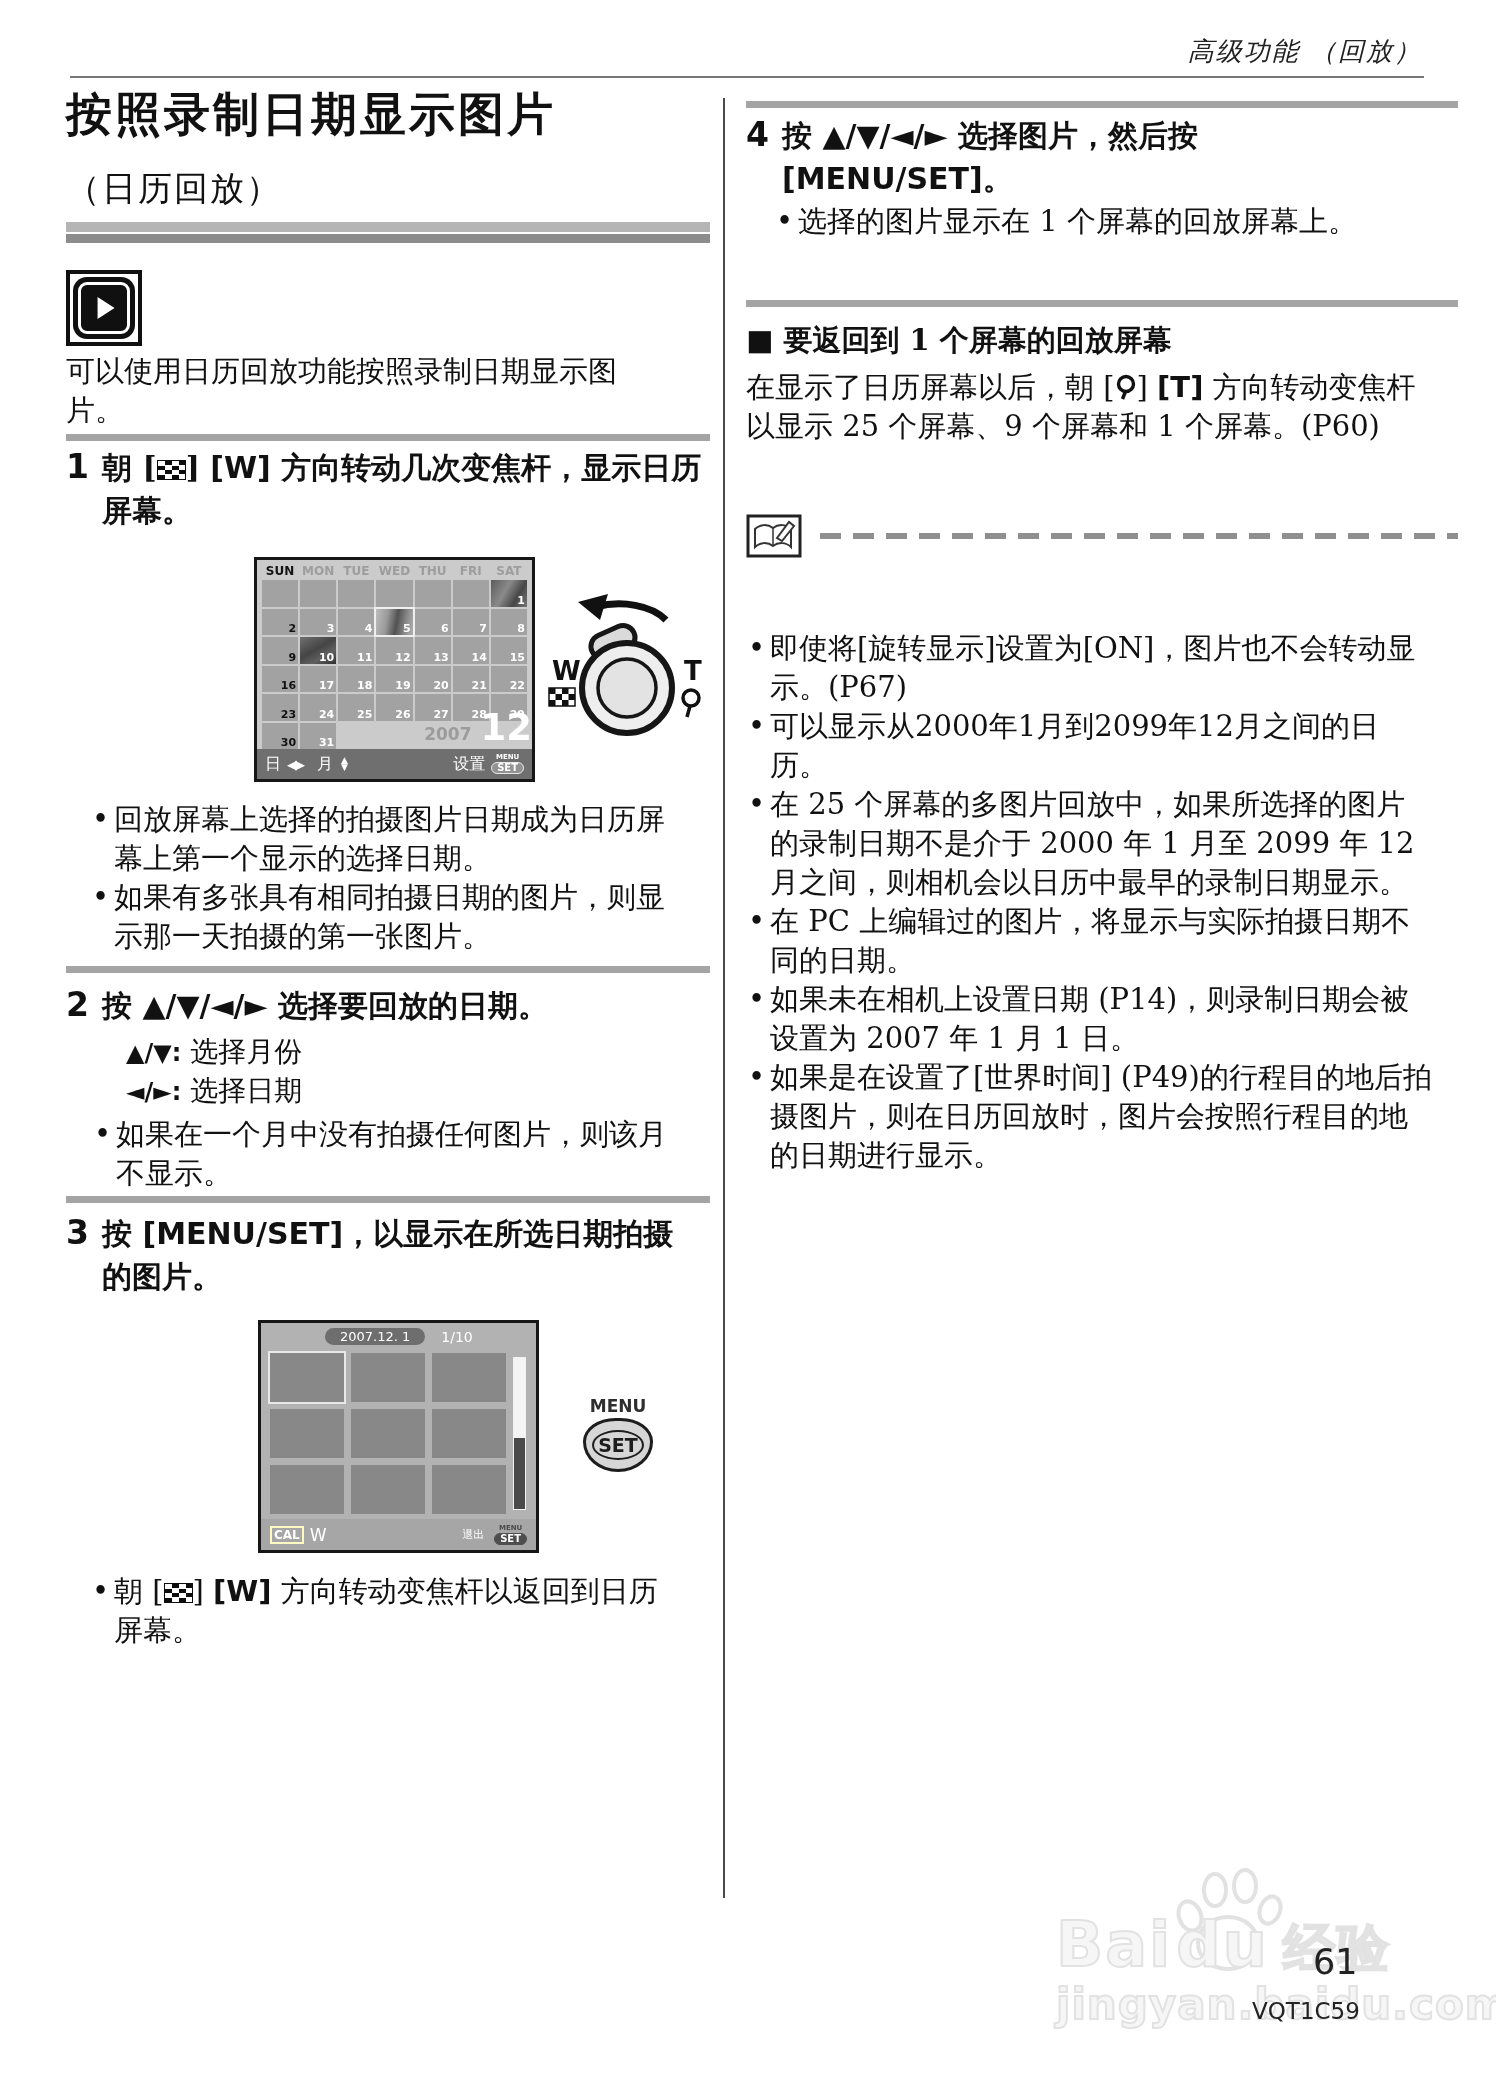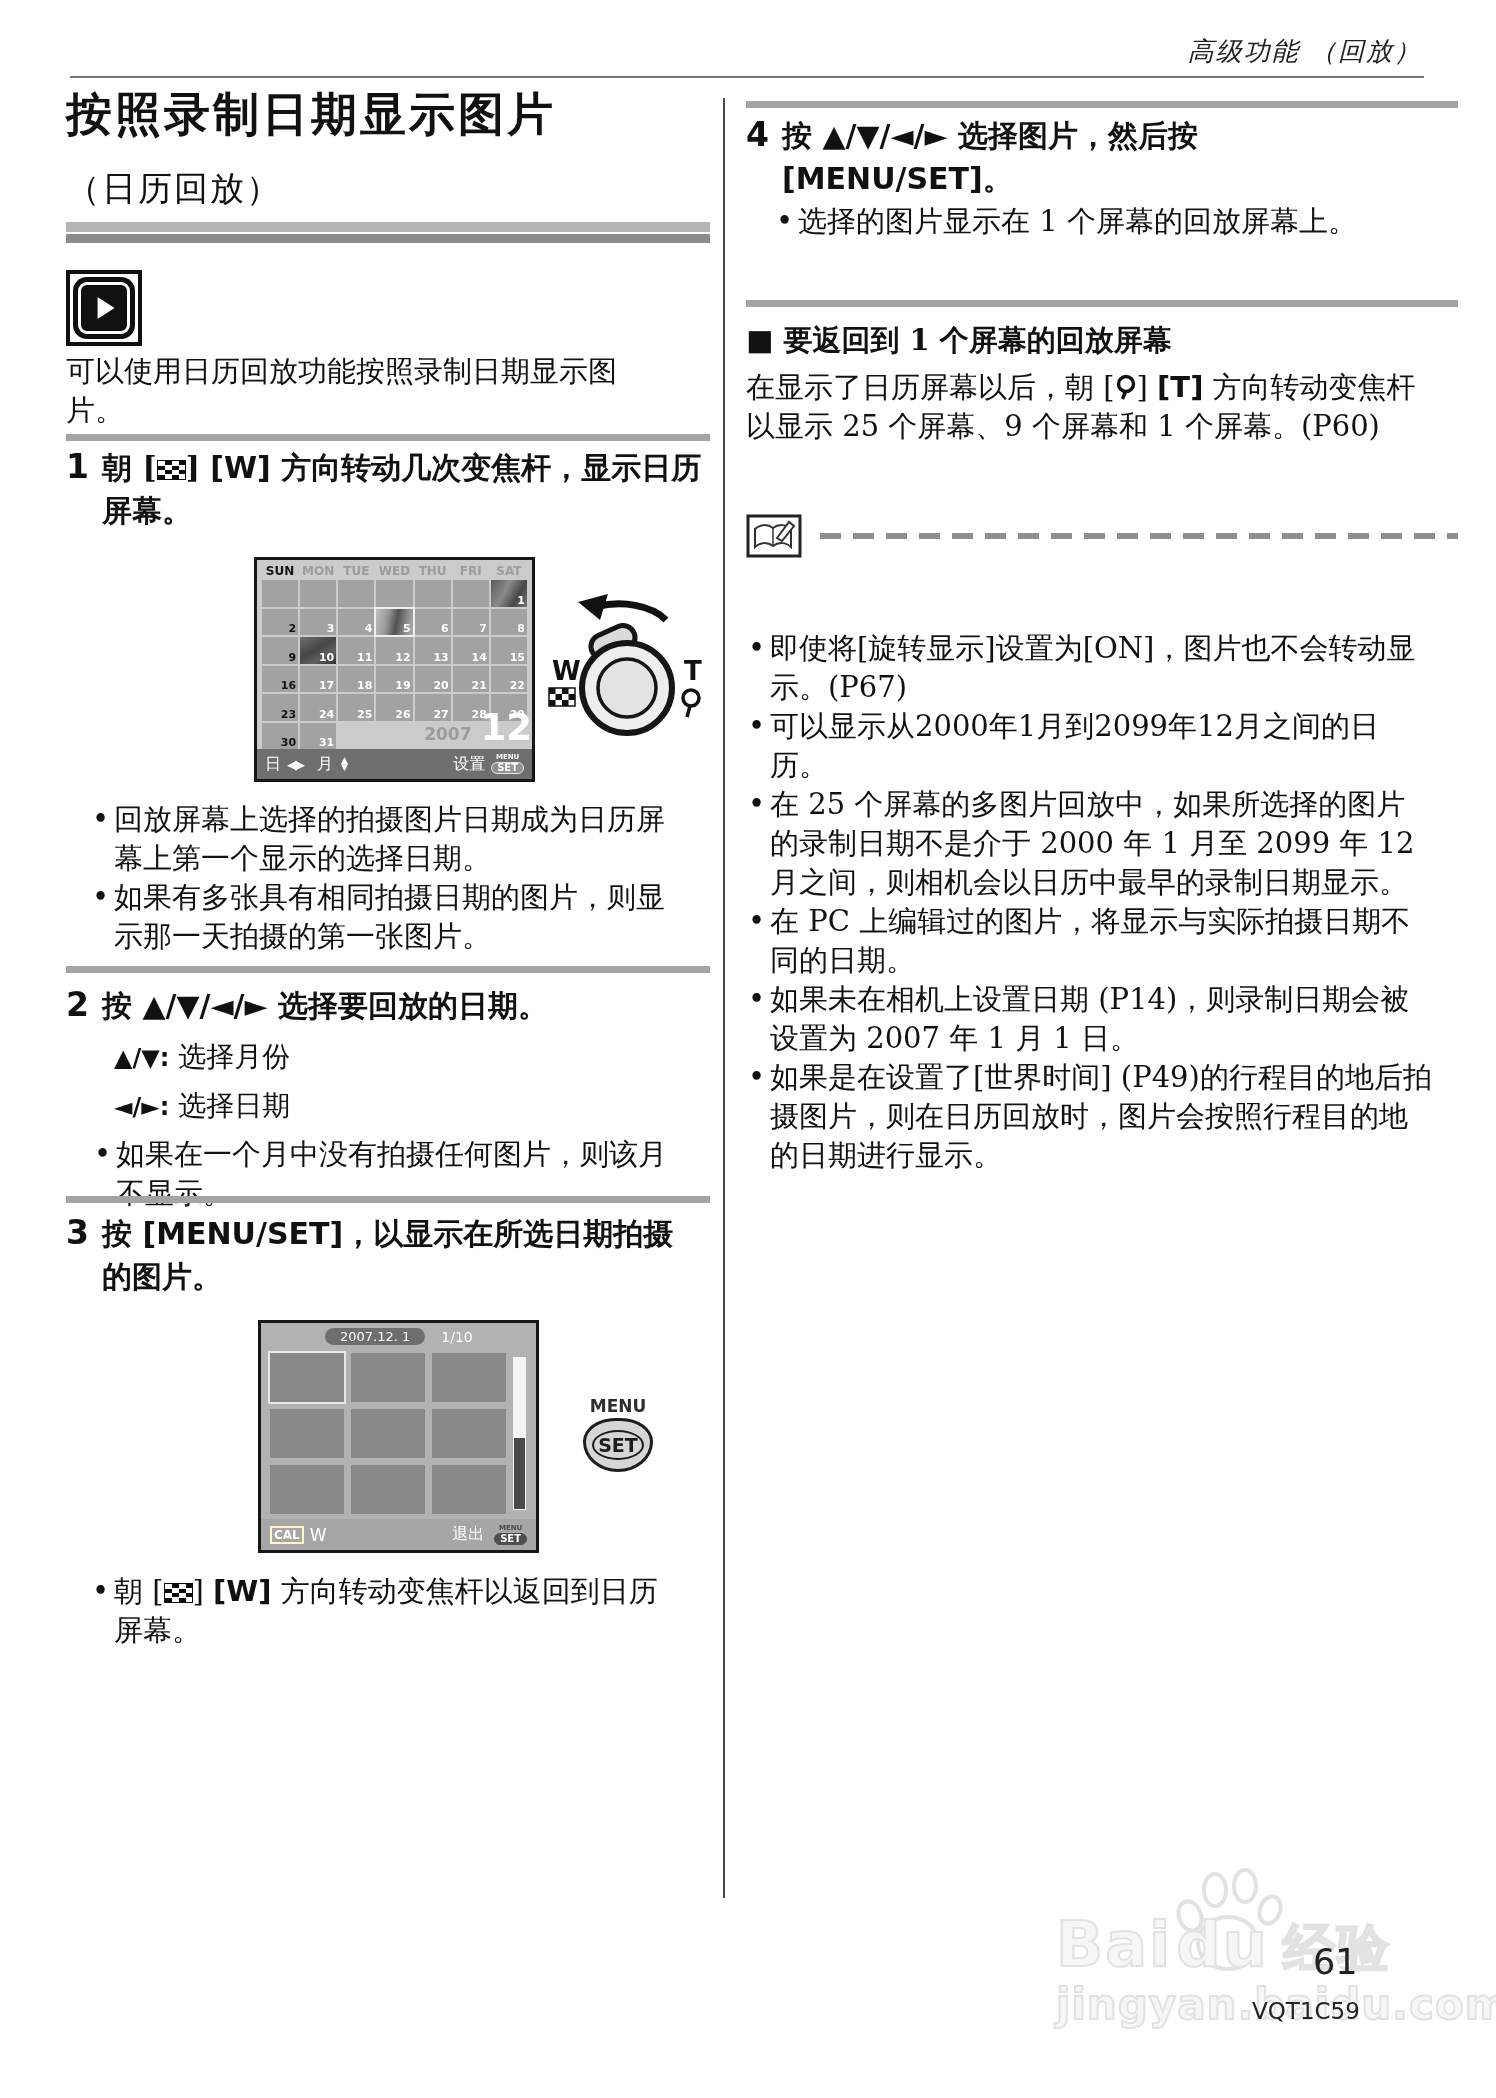--- a/index.html
+++ b/index.html
@@ -94,21 +94,21 @@
   .g8{background:linear-gradient(140deg,#b3b3b3 0 25%,#6a6a6a 45%,#8f8f8f 60%,#4f4f4f 85%);}
   .g9{background:radial-gradient(circle at 55% 40%,#d8d8d8 0 18%,#9d9d9d 19% 50%,#565656 51%);}
 
   
   .lever{position:absolute;left:548px;top:580px;}
 
   
   .calbullets{position:absolute;left:90px;top:800px;width:585px;}
   .step1{position:absolute;left:66px;top:446px;width:640px;}
   .step2{position:absolute;left:66px;top:984px;width:640px;}
-  .step2 .subs{margin-left:48px;font-size:28px;line-height:48px;margin-top:6px;}
+  .step2 .subs{margin-left:60px;font-size:28px;line-height:38px;margin-top:6px;}
   .subkey{font-family:"DejaVu Sans",sans-serif;font-weight:bold;font-size:24px;}
   .step2 .blt{margin-left:26px;margin-top:4px;width:555px;}
   .step3{position:absolute;left:66px;top:1212px;width:620px;}
   .gridbullet{position:absolute;left:90px;top:1572px;width:585px;}
 
   
   .pgrid{position:absolute;left:258px;top:1320px;width:281px;height:233px;border:3px solid #161616;
          background:#b2b2b2;box-sizing:border-box;font-family:"DejaVu Sans",sans-serif;}
   .pg-top{height:27px;display:flex;align-items:center;padding:0 10px 0 64px;gap:16px;}
   .pg-date{background:#6e6e6e;color:#fff;border-radius:13px;padding:1px 15px;font-size:13px;white-space:nowrap;}
@@ -117,21 +117,21 @@
            grid-template-columns:repeat(3,1fr);grid-template-rows:repeat(3,1fr);gap:7px;}
   .pg-item{background:#888;}
   .pg-item.sel{outline:2px solid #e8e8e8;}
   .pg-scroll{position:absolute;right:10px;top:34px;bottom:40px;width:11px;border:1px solid #f2f2f2;
              background:#4a4a4a;}
   .pg-thumb{position:absolute;top:0;left:0;right:0;height:53%;background:#f4f4f4;}
   .pg-foot{position:absolute;left:0;right:0;bottom:0;height:31px;background:#a6a6a6;display:flex;
            align-items:center;padding:0 9px;gap:6px;}
   .calbadge{border:2px solid #fef9c3;color:#fff;font-weight:bold;font-size:12px;padding:0 2px;}
   .pg-w{color:#fff;font-size:17px;}
-  .pg-exit{color:#fff;font-family:"DejaVu Serif",serif;font-size:16px;margin-left:auto;margin-right:4px;}
+  .pg-exit{color:#fff;font-family:"DejaVu Serif",serif;font-size:11px;margin-left:auto;margin-right:4px;}
 
   
   .msillus{position:absolute;left:576px;top:1396px;width:84px;text-align:center;}
   .msillus .mm{font-family:"DejaVu Sans",sans-serif;font-weight:bold;font-size:17px;color:#2e2e2e;}
   .msillus .btn{margin:2px auto 0;width:64px;height:48px;background:#d6d6d6;border:3px solid #1d1d1d;
                 border-radius:48% 48% 52% 52%/45% 45% 58% 58%;display:flex;align-items:center;justify-content:center;}
   .msillus .btn span{font-family:"DejaVu Sans",sans-serif;font-weight:bold;font-size:19px;color:#1d1d1d;
                 border:2px solid #1d1d1d;border-radius:50%;padding:2px 4px;}
 
   

